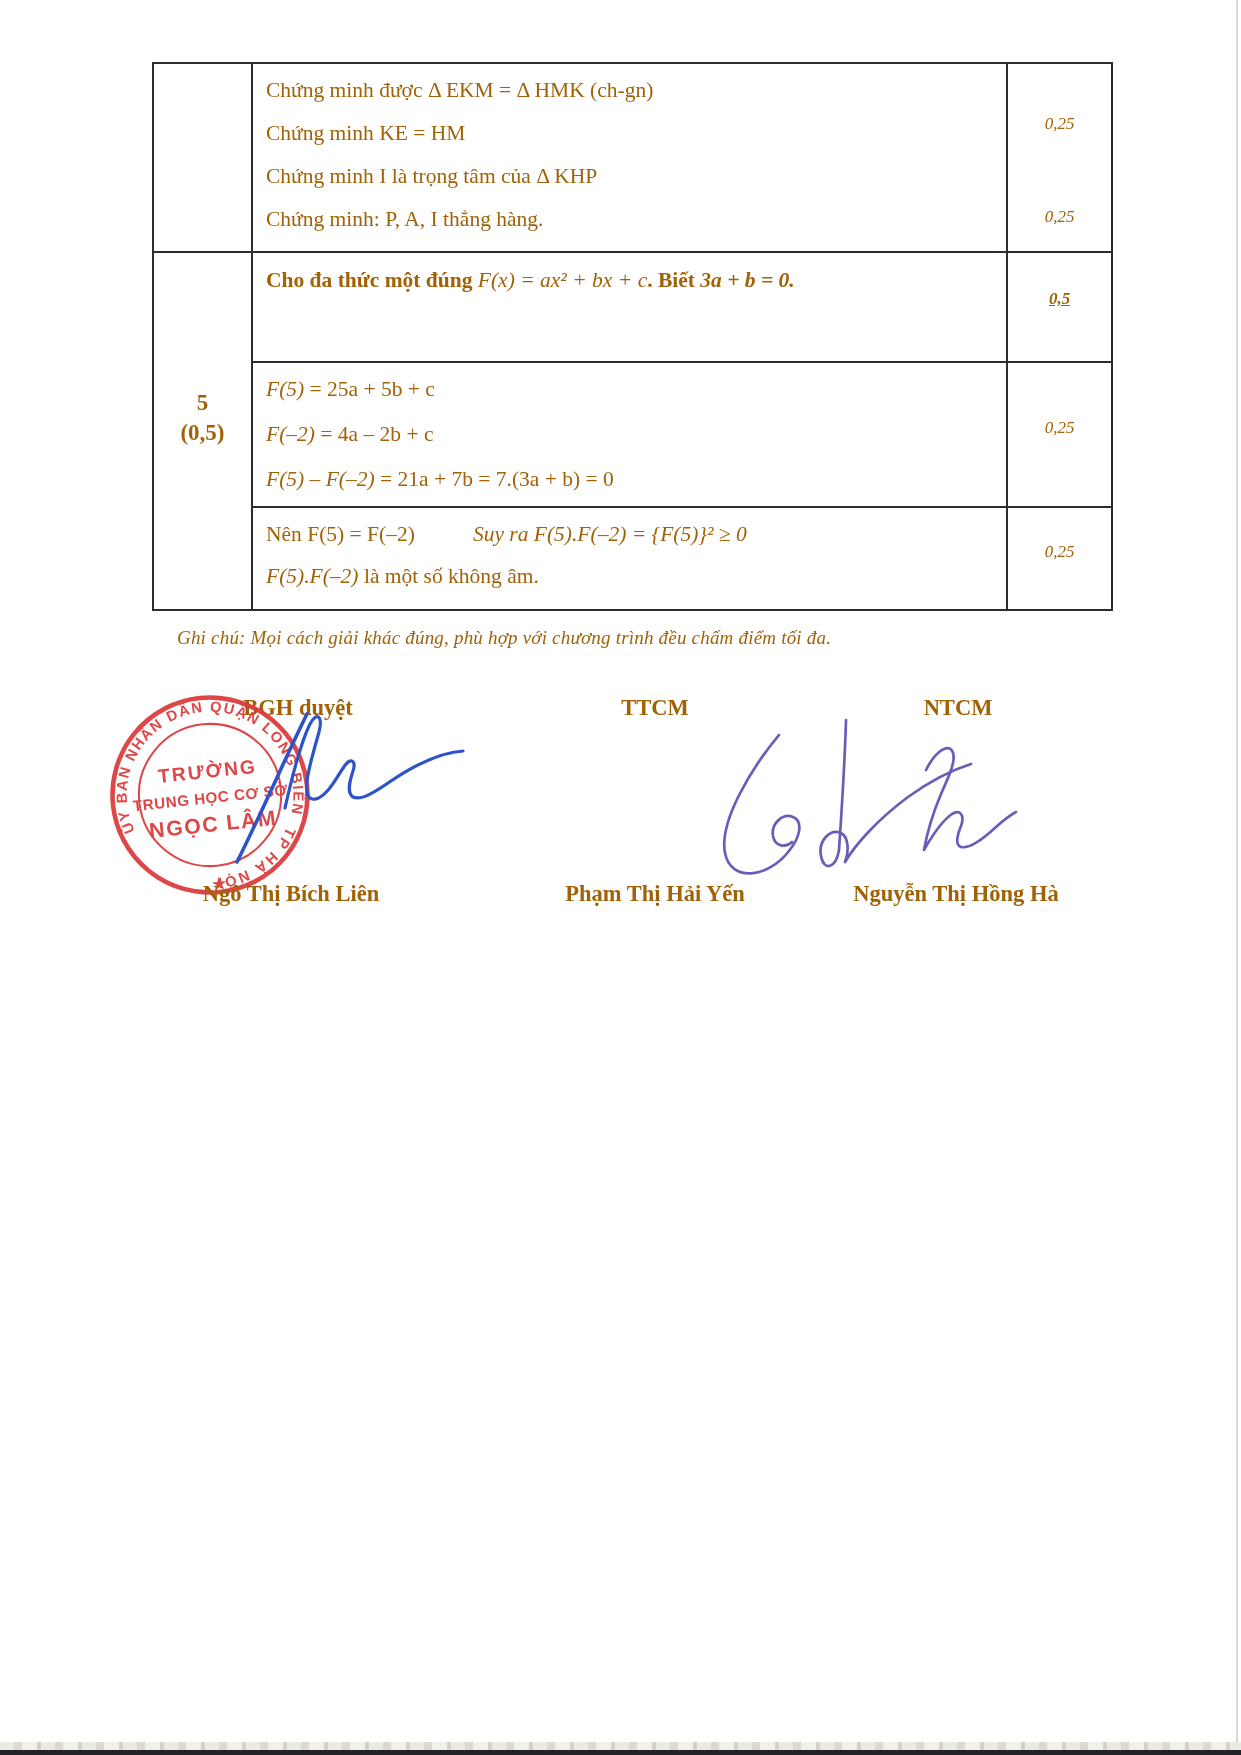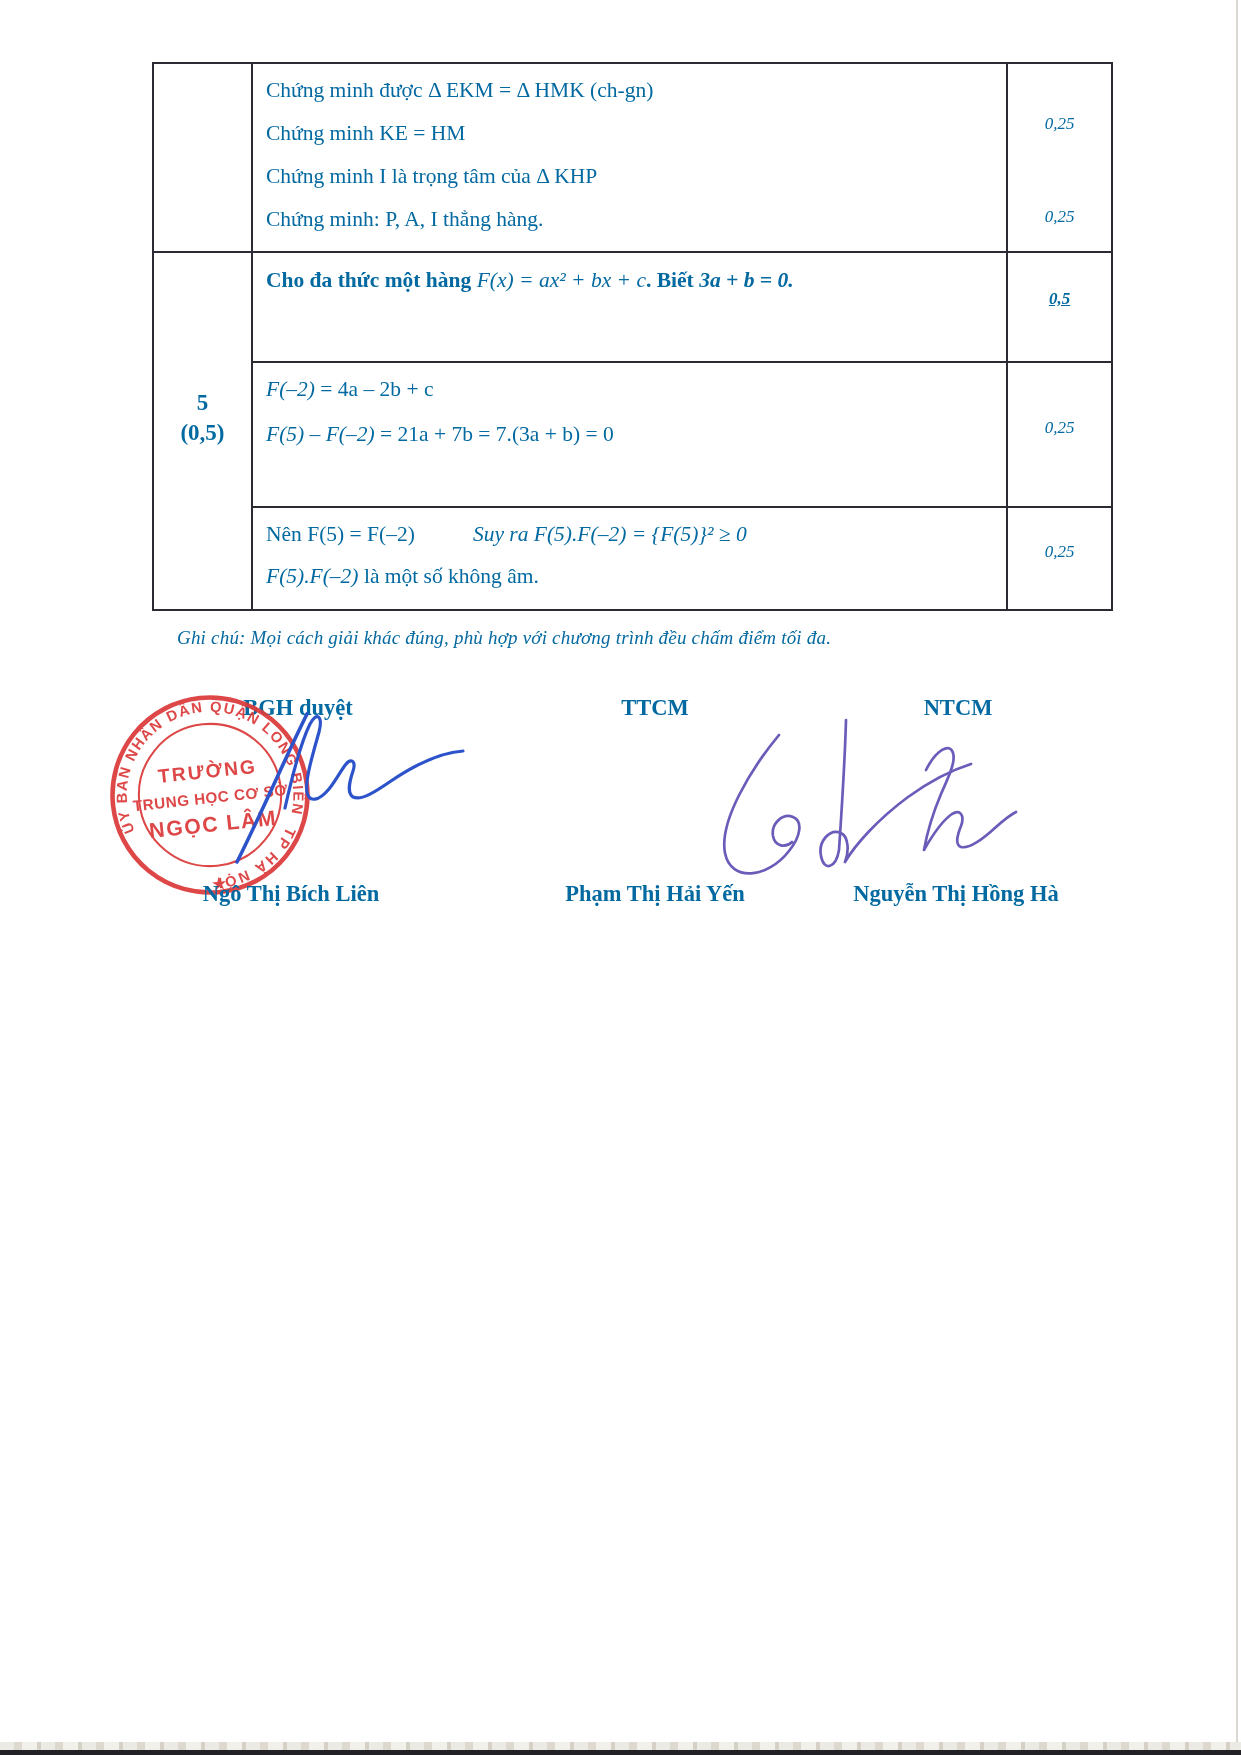--- a/index.html
+++ b/index.html
@@ -1,17 +1,17 @@
 <!DOCTYPE html>
 <html><head>
 <meta charset="utf-8">
 <style>
   html,body{margin:0;padding:0;background:#ffffff;}
   .page{position:relative;width:1241px;height:1755px;overflow:hidden;
-        background:#ffffff;font-family:"Liberation Serif",serif;color:#0369a1;}
+        background:#ffffff;font-family:"Liberation Serif",serif;color:#a16207;}
 
   
   .answer-table{position:absolute;left:152px;top:62px;width:961px;height:549px;
     display:grid;grid-template-columns:99px 755px 1fr;grid-template-rows:189px 110px 145px 1fr;
     border:2px solid #2b2b33;box-sizing:border-box;font-size:21.5px;}
   .cell{box-sizing:border-box;position:relative;}
   .br{border-right:2px solid #2b2b33;}
   .bb{border-bottom:2px solid #2b2b33;}
   .c-text{padding:11px 8px 0 13px;line-height:30px;}
   .c-text .line{margin-bottom:13px;white-space:nowrap;}
@@ -82,28 +82,31 @@
       <div class="score-abs s-a2">0,25</div>
     </div>
 
     <div class="cell br q-cell" style="grid-row:2/5;grid-column:1;">
       <div>5</div>
       <div>(0,5)</div>
     </div>
 
     <div class="cell br bb c-text row2">
       <div class="line">
-        <span class="sb">Cho đa thức một hàng </span><span class="si">F(x) = ax² + bx + c</span><span class="sb">. Biết </span><span class="sbi">3a + b = 0.</span>
+        <span class="sb">Cho đa thức một đúng </span><span class="si">F(x) = ax² + bx + c</span><span class="sb">. Biết </span><span class="sbi">3a + b = 0.</span>
       </div>
     </div>
     <div class="cell bb c-score score-center pb16">
       <div style="font-weight:700;text-decoration:underline;">0,5</div>
     </div>
 
     <div class="cell br bb c-text row3">
+      <div class="line">
+        <span class="si">F(5)</span><span> = 25a + 5b + c</span>
+      </div>
       <div class="line">
         <span class="si">F(–2)</span><span> = 4a – 2b + c</span>
       </div>
       <div class="line">
         <span class="si">F(5) – F(–2)</span><span> =  21a + 7b = 7.(3a + b) = 0</span>
       </div>
     </div>
     <div class="cell bb c-score score-center pb14">
       <div>0,25</div>
     </div>

